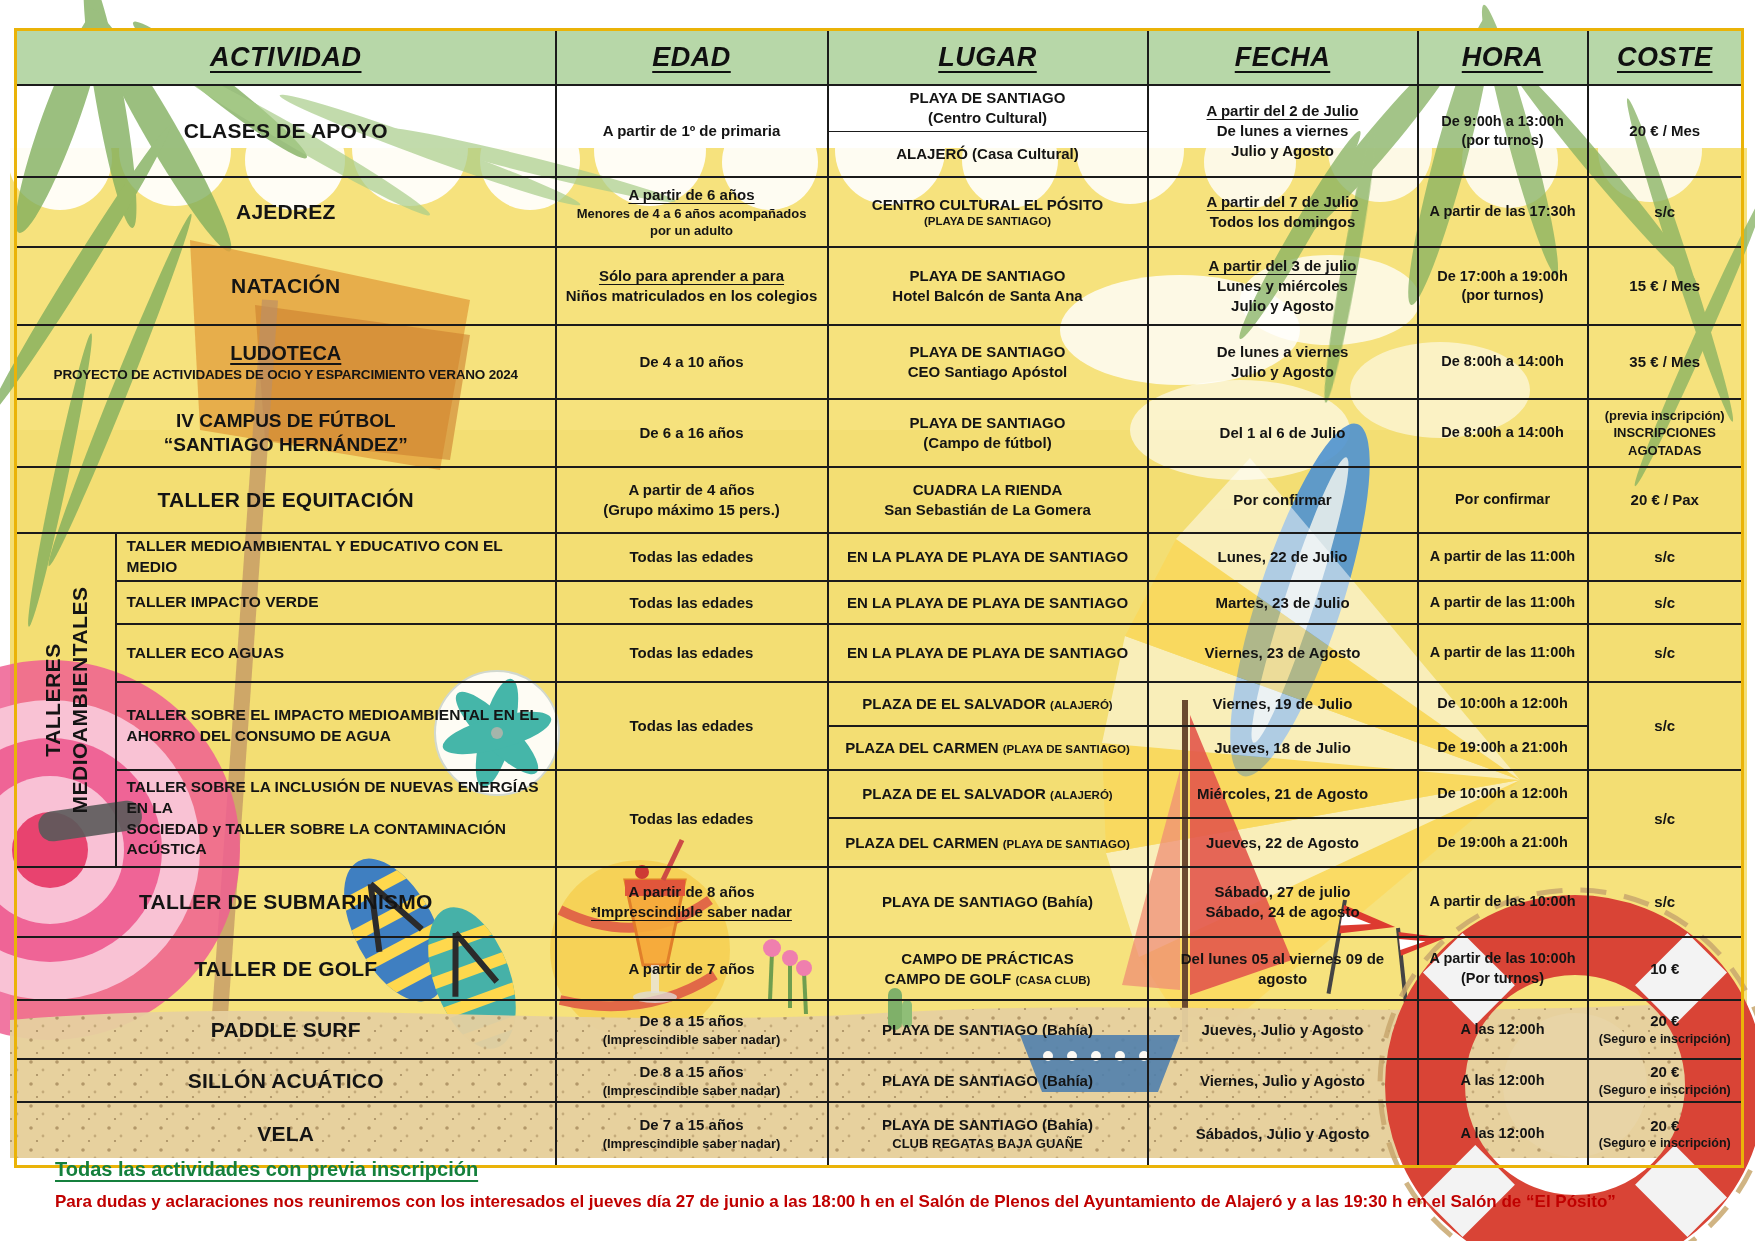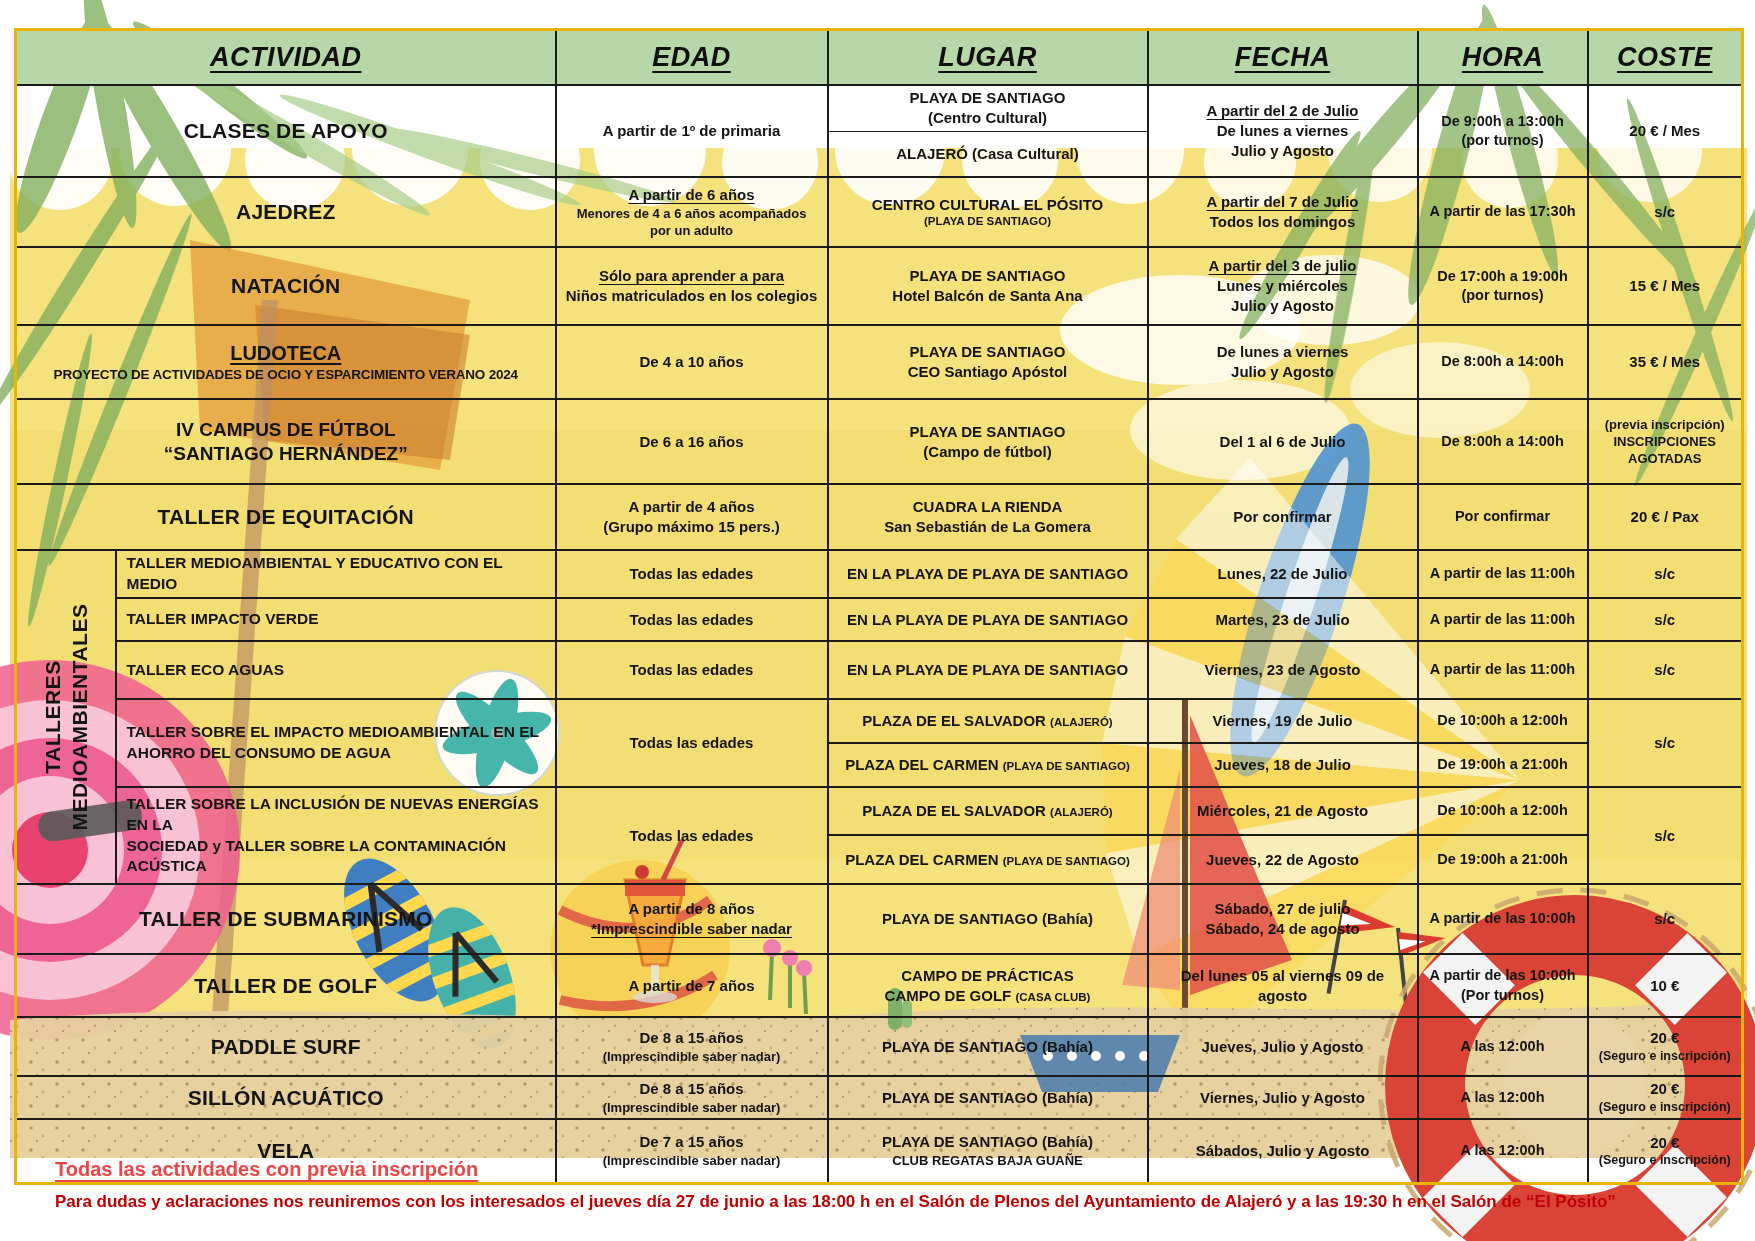--- a/index.html
+++ b/index.html
@@ -35,21 +35,21 @@
   .coste-sub{font-size:12.5px;text-align:center;}
   .vcell{position:relative;padding:0;}
   .vlab-in{
     position:absolute;left:50%;top:50%;
     transform:translate(-50%,-50%) rotate(-90deg);
     white-space:pre-line;font-size:21px;font-weight:700;line-height:1.3;
     text-align:center;width:320px;letter-spacing:.5px;
   }
   .footer-note{
     position:absolute;left:55px;top:1158px;z-index:2;
-    font-size:20px;font-weight:700;color:#ef4444;
+    font-size:20px;font-weight:700;color:#15803d;
     text-decoration:underline;text-underline-offset:4px;text-align:center;
   }
   .footer-red{
     position:absolute;left:55px;top:1192px;width:1650px;z-index:2;
     font-size:17px;font-weight:700;color:#c00000;
   }
 </style>
 </head>
 <body>
 
@@ -366,21 +366,21 @@
 Julio y Agosto</div>
           </td>
         <td class="hcol">
             <div>De 8:00h a 14:00h</div>
           </td>
         <td>
             <div>35 € / Mes</div>
           </td>
       </tr>
 
-      <tr style="height:85px">
+      <tr style="height:68px">
         <td colspan="2" class="aname-sm">
             <div>IV CAMPUS DE FÚTBOL
 “SANTIAGO HERNÁNDEZ”</div>
           </td>
         <td>
             <div>De 6 a 16 años</div>
           </td>
         <td>
             <div>PLAYA DE SANTIAGO
 (Campo de fútbol)</div>

